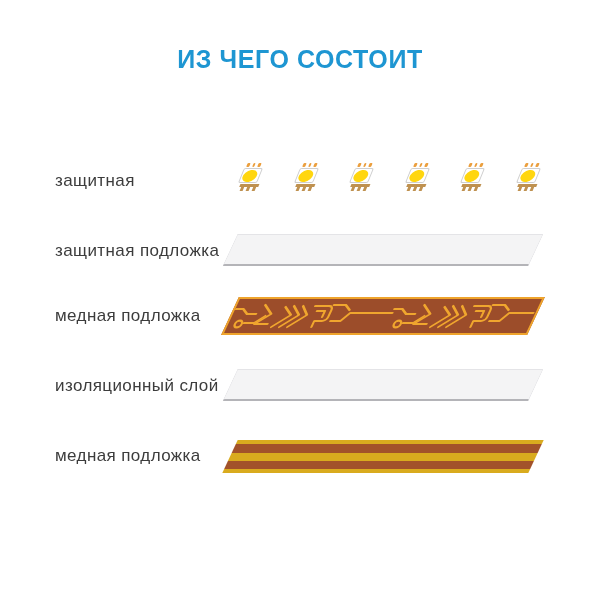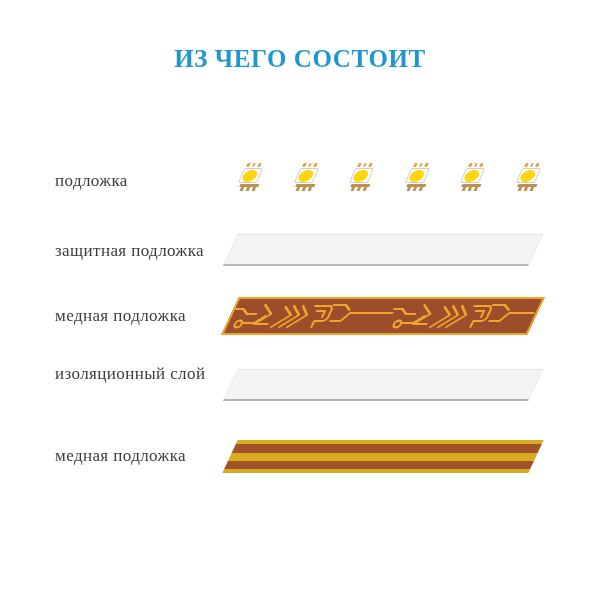--- a/index.html
+++ b/index.html
@@ -1,32 +1,32 @@
 <!DOCTYPE html>
 <html><head>
 <meta charset="utf-8">
 <style>
   html,body{margin:0;padding:0;background:#ffffff;}
   .canvas{
     position:relative;width:600px;height:496px;background:#ffffff;overflow:hidden;
-    font-family:Liberation Serif, serif;
+    font-family:Liberation Sans, sans-serif;
   }
   
   .title{
     position:absolute;top:44px;left:0;width:600px;text-align:center;
     color:#1e96d2;font-weight:bold;font-size:25px;line-height:30px;letter-spacing:0.6px;
   }
   
   .row-label{
     position:absolute;left:55px;color:#3c3c3c;font-size:17px;line-height:20px;letter-spacing:0.4px;
   }
   .lbl-led{top:171px;}
   .lbl-protective{top:241px;}
   .lbl-copper1{top:306px;}
-  .lbl-insulation{top:364px;}
+  .lbl-insulation{top:376px;}
   .lbl-copper2{top:446px;}
   .lbl-adhesive{top:511px;}
   
   .strip{
     position:absolute;left:230px;width:306px;transform:skewX(-25deg);box-sizing:border-box;
   }
   .strip-white{
     height:32px;background:#f4f4f5;
     border:1px solid #e4e4e7;border-bottom:2px solid #b4b4b8;border-radius:1px;
   }
@@ -73,21 +73,21 @@
 </style>
 </head>
 <body>
 
 <div class="canvas">
 
   <div class="title">
     <div>ИЗ ЧЕГО СОСТОИТ</div>
   </div>
 
-  <div class="row-label lbl-led">подложка</div>
+  <div class="row-label lbl-led">защитная</div>
   <div class="row-label lbl-protective">защитная подложка</div>
   <div class="row-label lbl-copper1">медная подложка</div>
   <div class="row-label lbl-insulation">изоляционный слой</div>
   <div class="row-label lbl-copper2">медная подложка</div>
 
   <div class="led-row">
     <span class="led">
       <span class="led-dots">
           <i></i>
           <i></i>

